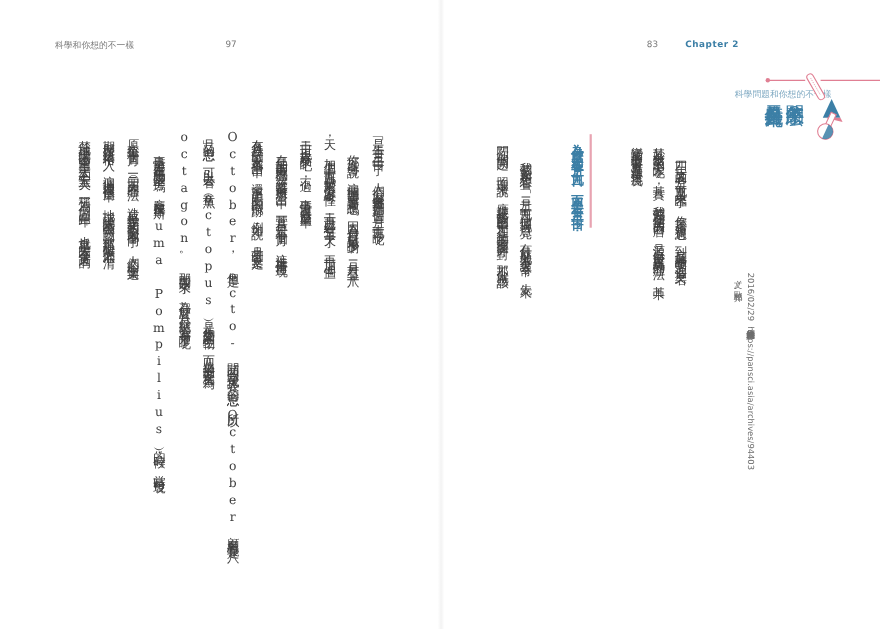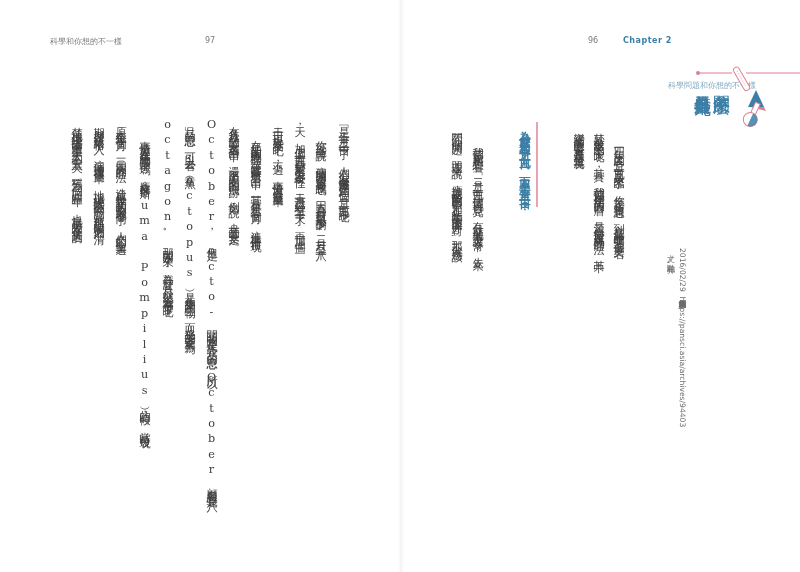--- a/index.html
+++ b/index.html
@@ -70,21 +70,21 @@
 </style>
 </head>
 <body>
 
 <div class="spread">
   <div class="gutter"></div>
 
   <div class="hdr" style="left:50px;">科學和你想的不一樣</div>
   <div class="hdr" style="left:205px;text-align:right;">97</div>
 
-  <div class="hdr" style="left:588px;">96</div>
+  <div class="hdr" style="left:588px;">83</div>
   <div class="hdr chap" style="left:623px;">Chapter 2</div>
   <div class="hdr chap-sub" style="left:668px;">科學問題和你想的不一樣</div>
 
   <svg class="deco" style="left:690px; top:62px;" width="110" height="70" viewBox="0 0 110 70">
     <circle cx="8" cy="11" r="2" fill="#e07f93"></circle>
     <line x1="8" y1="11" x2="42" y2="11" stroke="#e07f93" stroke-width="1.2"></line>
     <line x1="56" y1="11" x2="110" y2="11" stroke="#e07f93" stroke-width="1.2"></line>
     <g transform="rotate(60 51 16)">
       <rect x="39" y="13" width="26" height="6" rx="3" fill="#fff" stroke="#e07f93" stroke-width="1"></rect>
       <line x1="43" y1="16" x2="61" y2="16" stroke="#e07f93" stroke-width="0.6" stroke-dasharray="1 1"></line>

